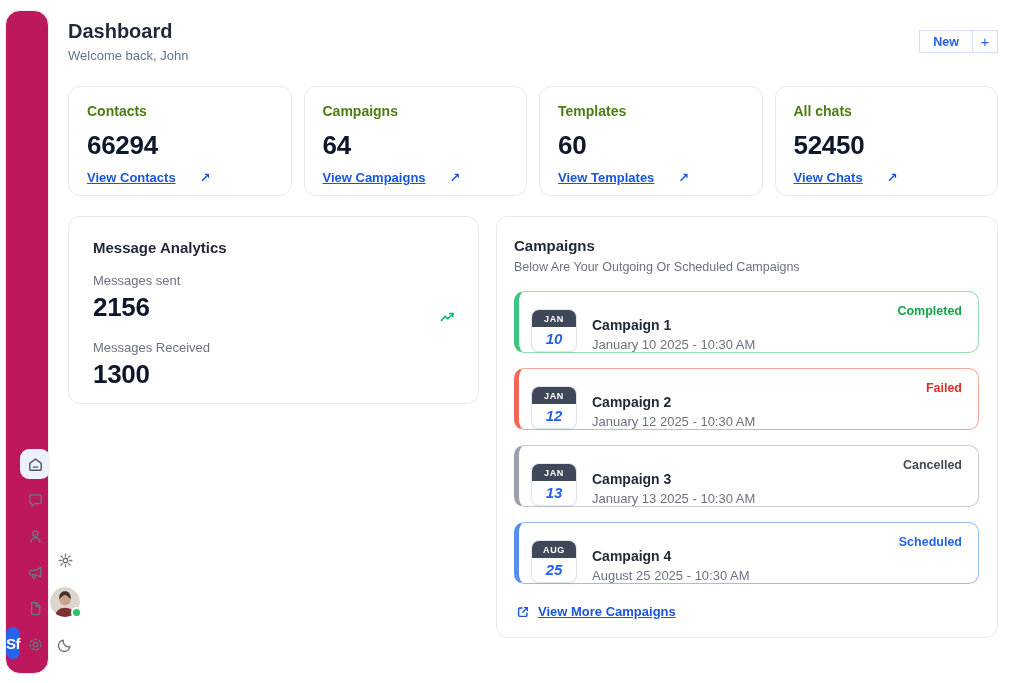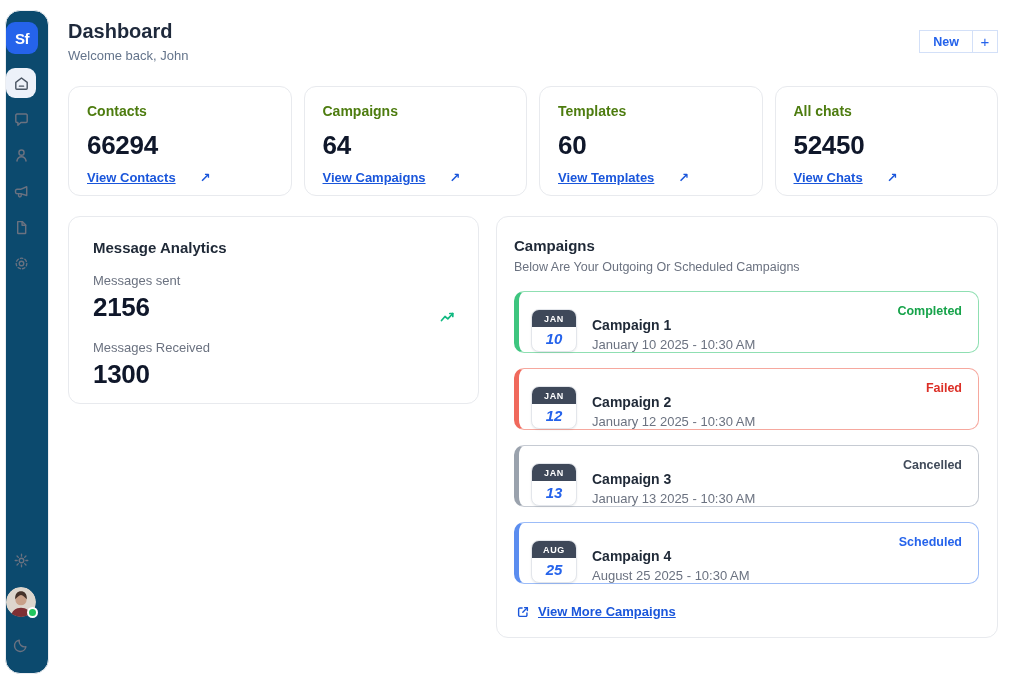--- a/index.html
+++ b/index.html
@@ -5,22 +5,22 @@
   * { margin:0; padding:0; box-sizing:border-box; }
   html,body { background:#fff; }
   .page {
     position:relative; width:1024px; height:683px; background:#ffffff;
     font-family:"Liberation Sans","DejaVu Sans",sans-serif; color:#1e293b; overflow:hidden;
   }
 
   
   .sidebar {
     position:absolute; left:5px; top:10px; bottom:9px; width:44px;
-    border:1px solid #ebedf1; border-radius:15px; background:#0c4a6e;
-    display:flex; flex-direction:column; align-items:flex-start; padding:11px 0 14px;
+    border:1px solid #ebedf1; border-radius:15px; background:#be185d;
+    display:flex; align-items:flex-end; padding:11px 0 14px;
   }
   .logo {
     width:32px; height:32px; border-radius:9px; background:#2563eb; color:#fff;
     display:flex; align-items:center; justify-content:center;
     font-size:15px; font-weight:bold; letter-spacing:-0.5px; cursor:pointer;
   }
   .nav { display:flex; flex-direction:column; align-items:center; gap:6px; margin-top:14px; }
   .nav-btn {
     width:30px; height:30px; border-radius:9px; display:flex; align-items:center;
     justify-content:center; cursor:pointer; color:#6b7280;

